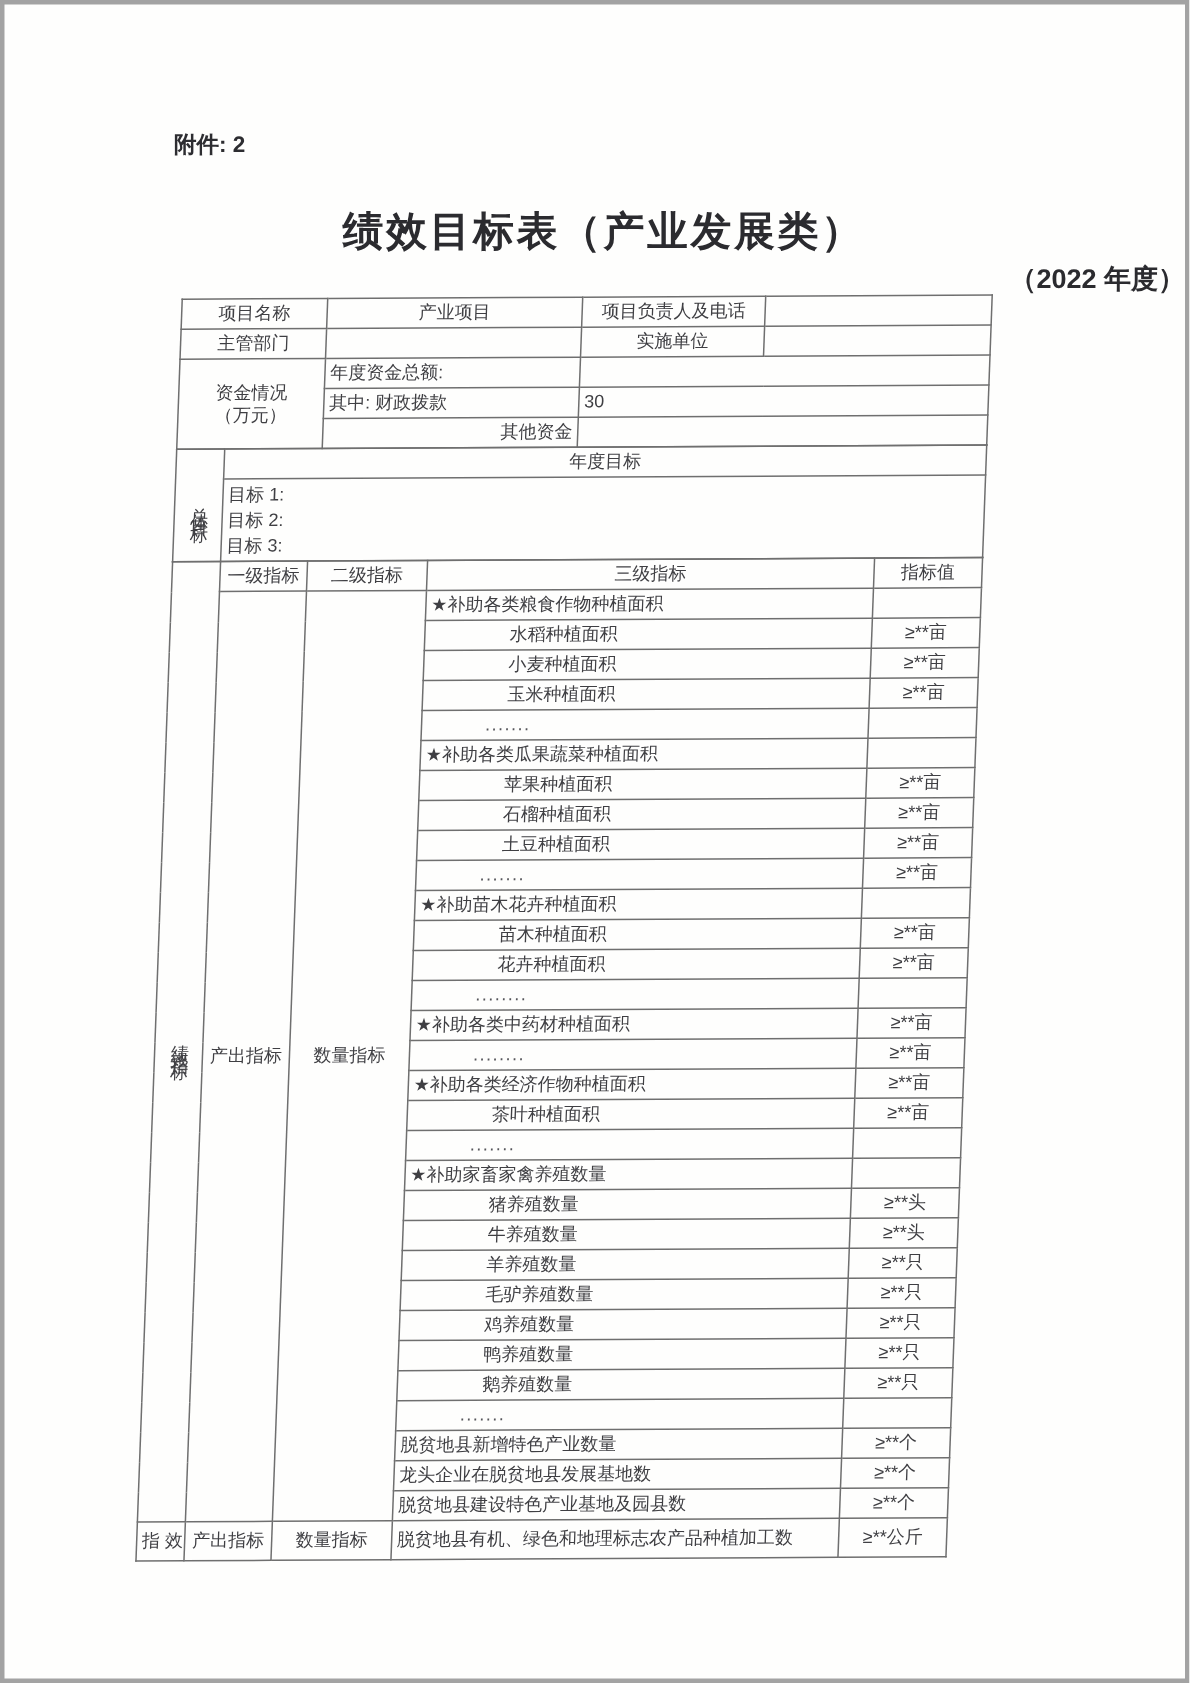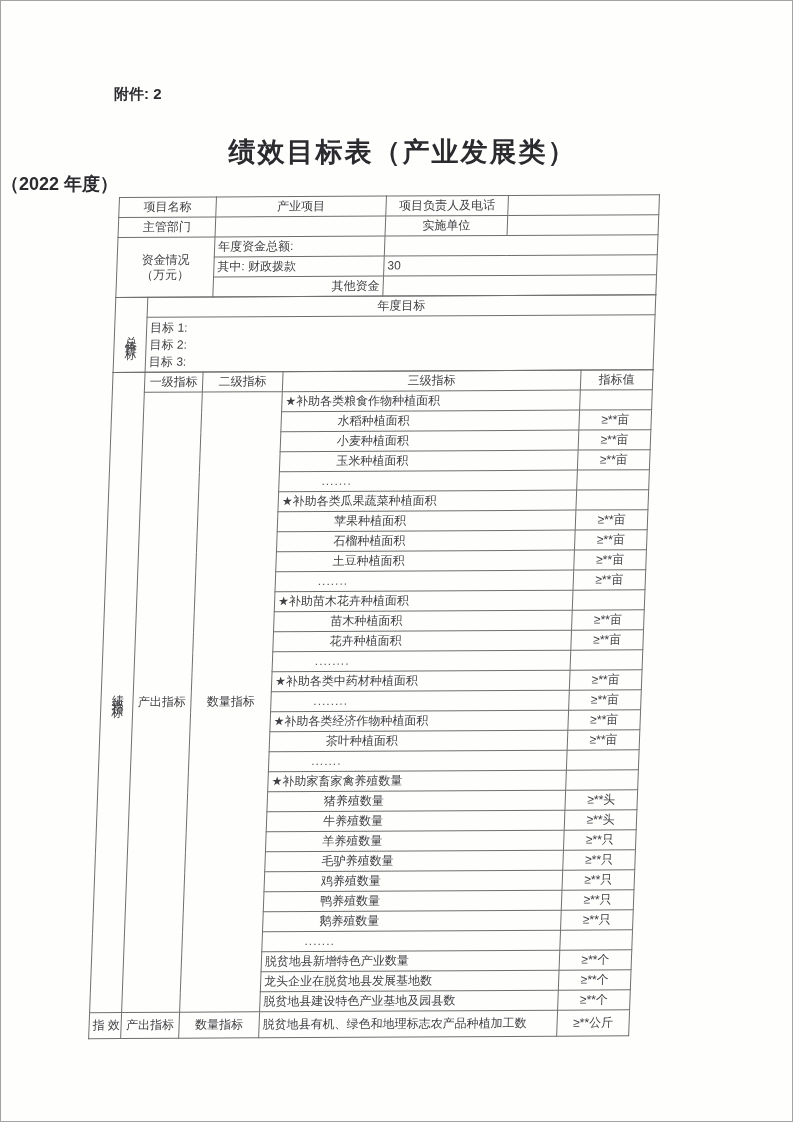--- a/index.html
+++ b/index.html
@@ -1,24 +1,24 @@
 <!DOCTYPE html>
 <html><head>
 <meta charset="utf-8">
 <style>
   html,body{margin:0;padding:0;}
   body{
     width:793px;height:1122px;position:relative;background:#ffffff;
     font-family:"Liberation Sans","DejaVu Sans",sans-serif;color:#3f3f43;
   }
-  .page{position:absolute;inset:0;background:#fefefdff;border:1px solid #a3a3a3;}
+  .page{position:absolute;inset:0;background:#fefefdff;border:3px solid #a3a3a3;}
   .attachment{position:absolute;left:113px;top:84px;font-size:15px;font-weight:bold;color:#2d2d31;}
   .doc-title{position:absolute;left:0;right:0;top:133px;text-align:center;
     font-size:27px;font-weight:bold;letter-spacing:2px;color:#2b2b2f;padding-left:12px;}
-  .doc-subtitle{position:absolute;left:0;right:0;top:171px;text-align:left;
+  .doc-subtitle{position:absolute;left:0;right:0;top:171px;text-align:right;
     font-size:18px;font-weight:bold;color:#2b2b2f;}
   .sheet{position:absolute;left:118px;top:196px;width:542px;
     transform:rotate(-0.3deg) skewX(-2.4deg);transform-origin:0 0;}
   table{border-collapse:collapse;table-layout:fixed;width:540px;}
   #tblB,#tblC{margin-top:-1px;}
   td{
     border:1px solid #6f6f6f;font-size:12px;line-height:1.15;height:19px;
     padding:0 3px;text-align:center;vertical-align:middle;color:#3f3f43;
     overflow:hidden;white-space:nowrap;
   }

